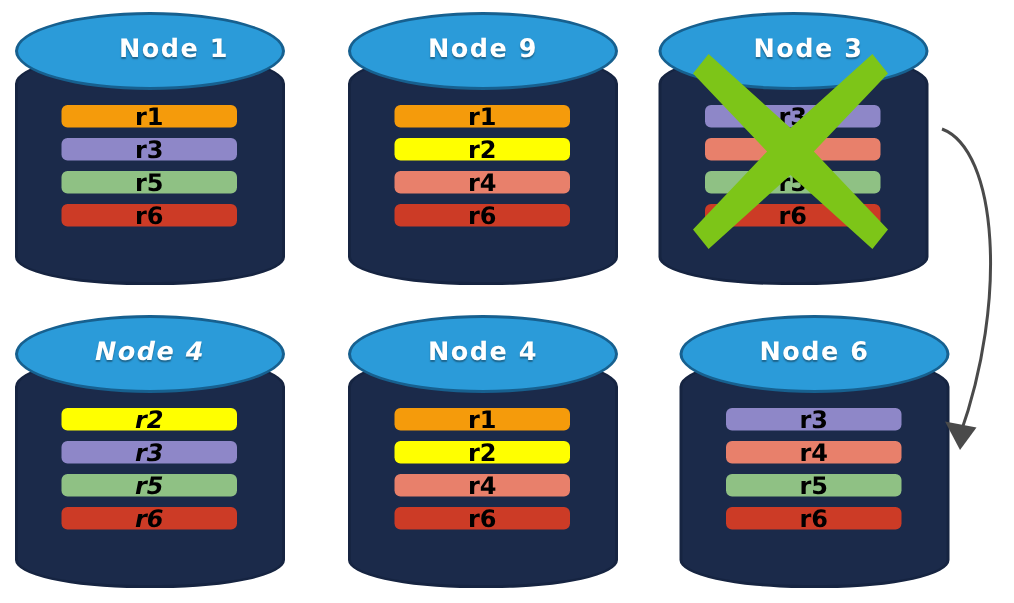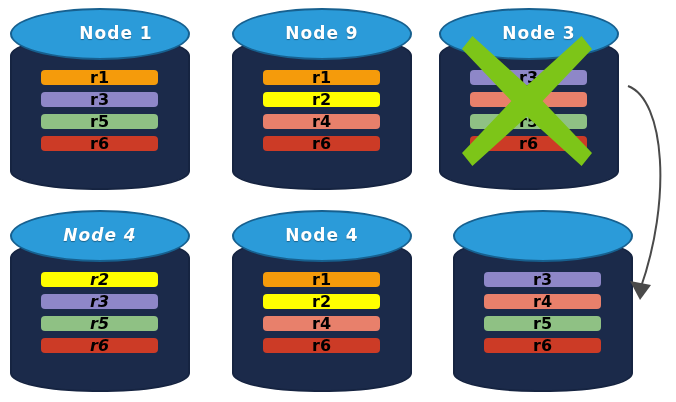--- a/index.html
+++ b/index.html
@@ -128,20 +128,21 @@
       <div class="replicas" style="left: 31px; top: 62px; width: 117px;">
         <div class="replica" style="background: rgb(245, 155, 11);">r1</div>
         <div class="replica" style="background: rgb(255, 255, 0);">r2</div>
         <div class="replica" style="background: rgb(232, 128, 107);">r4</div>
         <div class="replica" style="background: rgb(204, 59, 38);">r6</div>
       </div>
     </div>
     <div class="node" style="left: 453px; top: 210px; width: 180px; height: 182px;">
       <div class="cyl-body" style="top: 26px; width: 180px; height: 156px; background: rgb(27, 42, 74);"></div>
       <div class="cyl-top" style="width: 180px; height: 52px; background: rgb(43, 155, 217);"></div>
+      <div class="node-title" style="top: 15px;">Node 6</div>
       <div class="replicas" style="left: 31px; top: 62px; width: 117px;">
         <div class="replica" style="background: rgb(142, 135, 200);">r3</div>
         <div class="replica" style="background: rgb(232, 128, 107);">r4</div>
         <div class="replica" style="background: rgb(143, 193, 132);">r5</div>
         <div class="replica" style="background: rgb(204, 59, 38);">r6</div>
       </div>
     </div>
   </div>
 
 <svg class="arrow-layer" viewBox="0 0 676 402" xmlns="http://www.w3.org/2000/svg">

